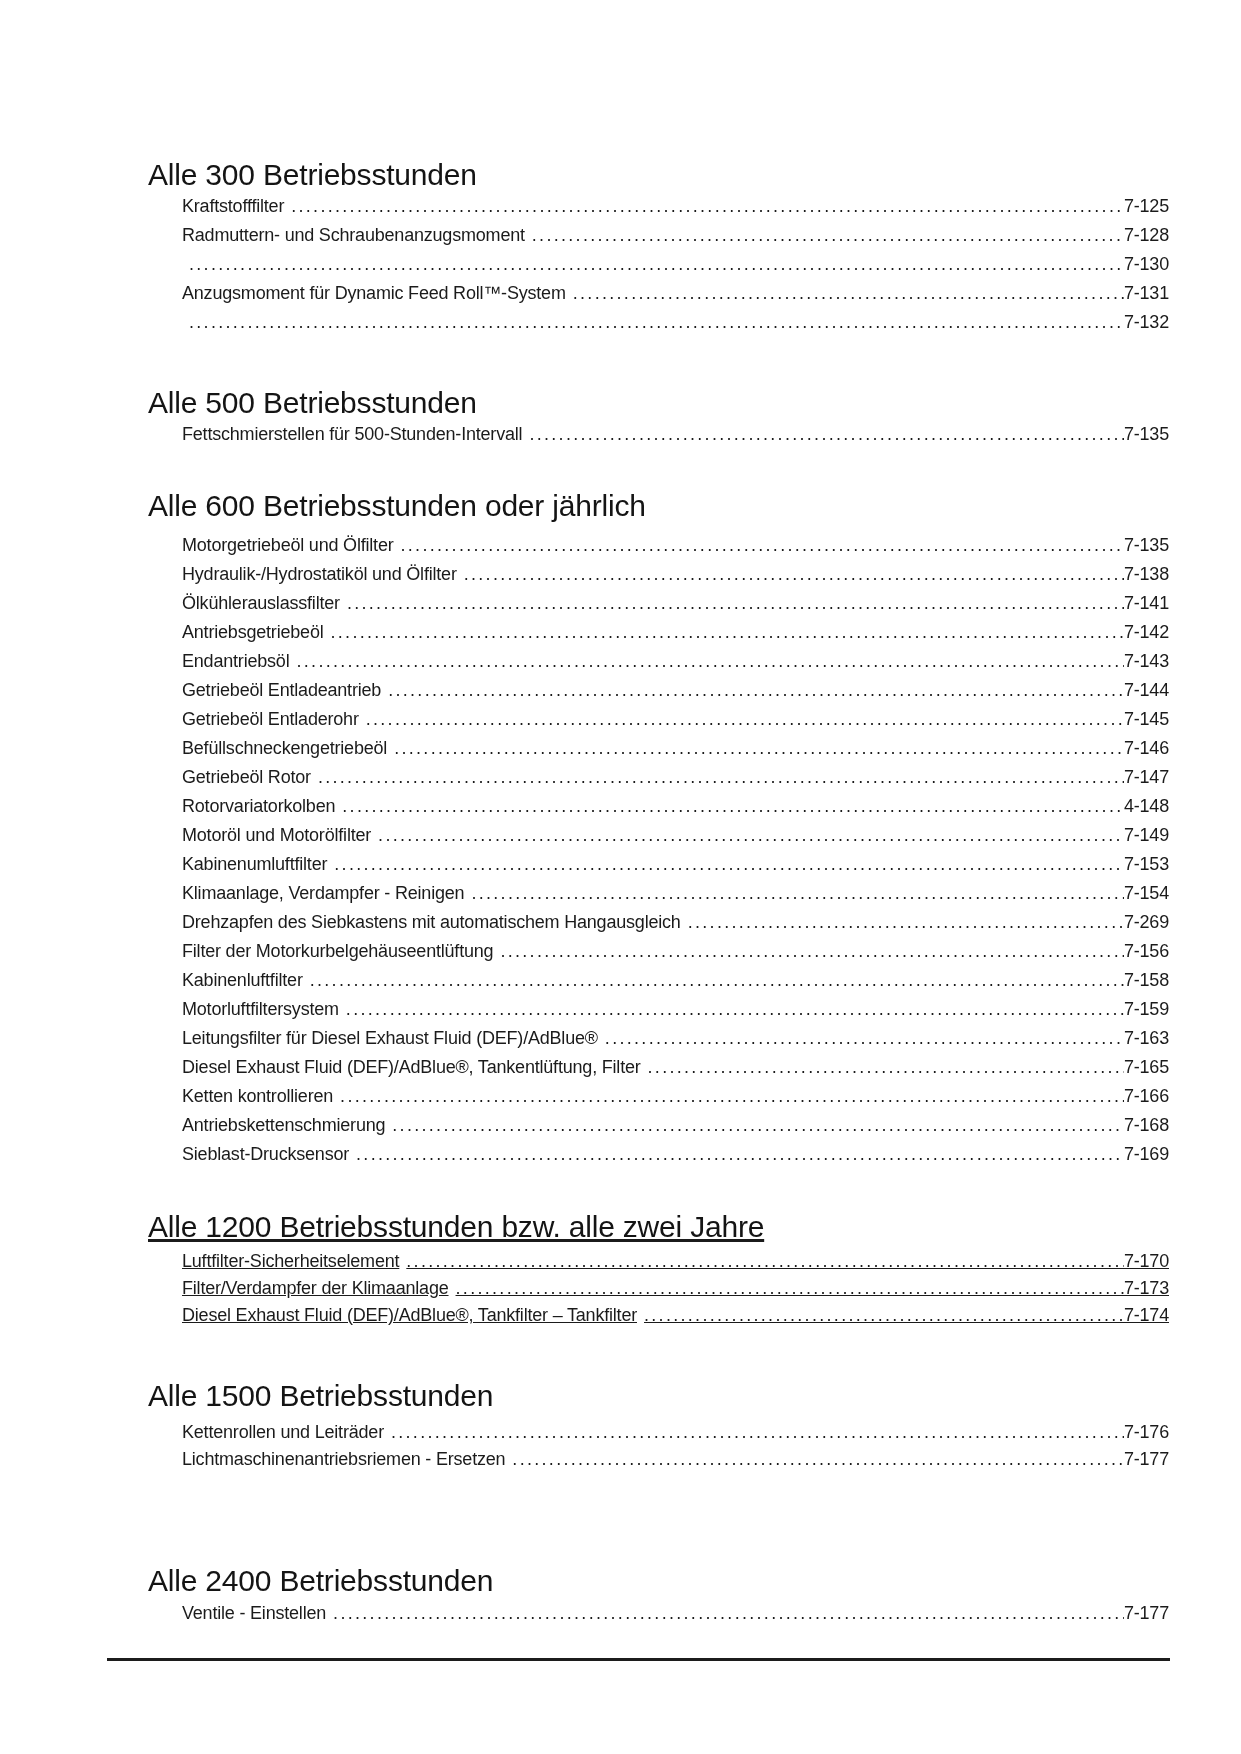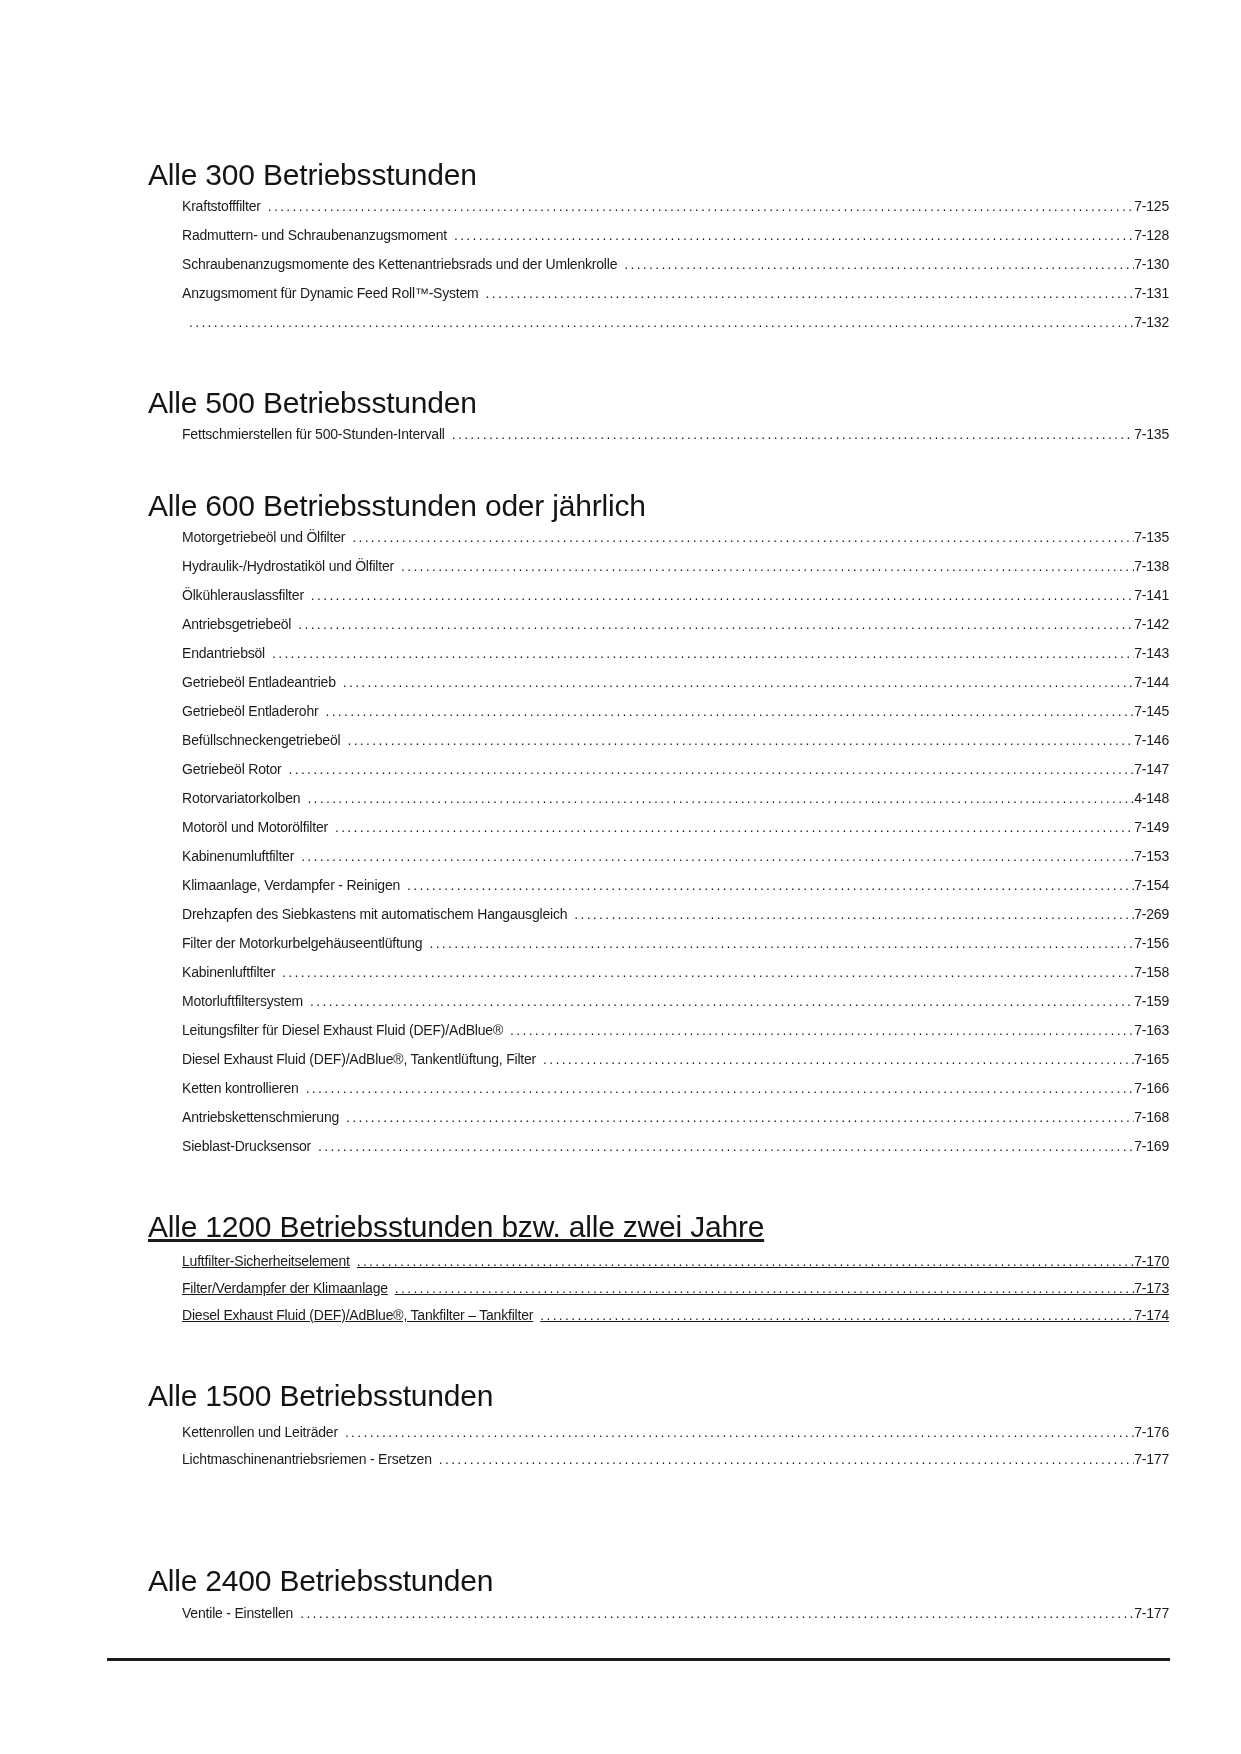--- a/index.html
+++ b/index.html
@@ -32,30 +32,30 @@
     letter-spacing: -0.2px;
     line-height: 34px;
     color: #141414;
     white-space: nowrap;
   }
   .rows {
     list-style: none;
     margin: 0;
     padding: 0 0 0 34px;
   }
-  #sections .toc-section:nth-child(3) .rows { }
+  #sections .toc-section:nth-child(3) .rows { margin-top: 8px; }
   #sections .toc-section:nth-child(4) .rows { margin-top: 4px; }
   #sections .toc-section:nth-child(5) .rows { margin-top: 6px; }
   #sections .toc-section:nth-child(6) .rows { margin-top: 2px; }
 
   .row {
     display: flex;
     align-items: baseline;
     line-height: 29px;
-    font-size: 14px;
+    font-size: 18px;
     color: #1b1b1b;
   }
   #sections .toc-section:nth-child(4) .row,
   #sections .toc-section:nth-child(5) .row,
   #sections .toc-section:nth-child(6) .row { line-height: 27px; }
 
   .lbl { white-space: nowrap; letter-spacing: -0.2px; }
   .dots {
     flex: 1 1 auto;
     min-width: 0;
@@ -91,21 +91,20 @@
     <span class="pg">7-125</span>
   </li>
 
   <li class="row">
     <span class="lbl">Radmuttern- und Schraubenanzugsmoment</span>
     <span class="dots" aria-hidden="true">............................................................................................................................................................................................................................</span>
     <span class="pg">7-128</span>
   </li>
 
   <li class="row">
-    <span class="lbl">Schraubenanzugsmomente des Kettenantriebsrads und der Umlenkrolle</span>
     <span class="dots" aria-hidden="true">............................................................................................................................................................................................................................</span>
     <span class="pg">7-130</span>
   </li>
 
   <li class="row">
     <span class="lbl">Anzugsmoment für Dynamic Feed Roll™-System</span>
     <span class="dots" aria-hidden="true">............................................................................................................................................................................................................................</span>
     <span class="pg">7-131</span>
   </li>
 

